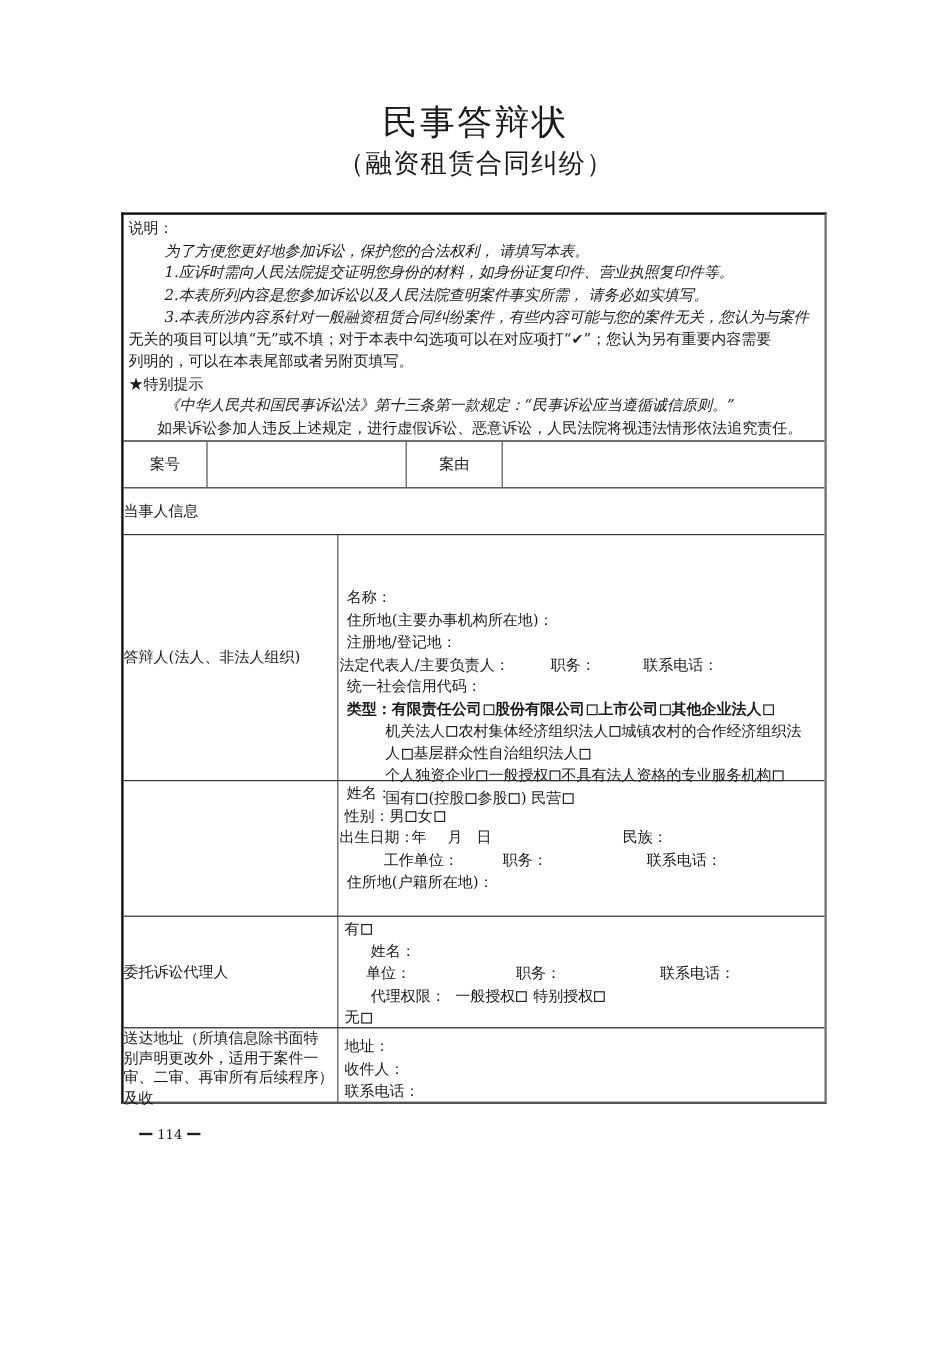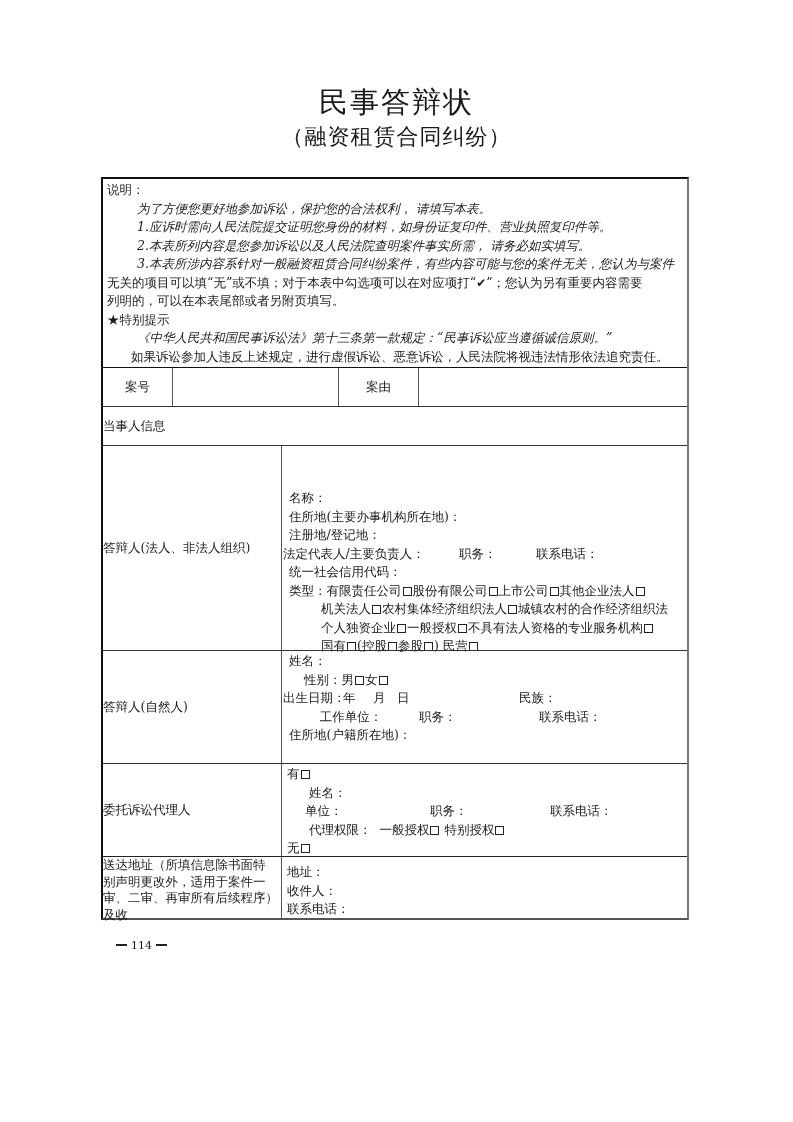--- a/index.html
+++ b/index.html
@@ -88,43 +88,45 @@
     <div class="cell vcenter txt" style="left:0; width:178px; height:205px;">答辩人(法人、非法人组织)</div>
     <div class="vline" style="left:178px; top:0; height:205px;"></div>
     <div class="cell txt" style="left:180px; top:2px; right:4px;margin-top:41px;">
       <span class="field ind3" style="padding-left:6px;">名称：</span>
       <span class="field" style="padding-left:6px;">住所地(主要办事机构所在地)：</span>
       <span class="field" style="padding-left:6px;">注册地/登记地：</span>
       <span class="field">
         <span class="tab" style="width:176px;">法定代表人/主要负责人：</span><span class="tab" style="width:77px;">职务：</span><span class="tab">联系电话：</span>
       </span>
       <span class="field" style="padding-left:6px;">统一社会信用代码：</span>
-      <span class="field" style="padding-left:6px;">
+      <span class="field" style="padding-left:6px;font-weight:bold;">
         <span>类型：</span><span>有限责任公司</span><span class="cb"></span><span>股份有限公司</span><span class="cb"></span><span>上市公司</span><span class="cb"></span><span>其他企业法人</span><span class="cb"></span>
       </span>
       <span class="field" style="padding-left:38px;">
         <span>机关法人</span><span class="cb"></span><span>农村集体经济组织法人</span><span class="cb"></span><span>城镇农村的合作经济组织法</span>
+      </span>
+      <span class="field" style="padding-left:38px;">
+        <span>人</span><span class="cb"></span><span>基层群众性自治组织法人</span><span class="cb"></span>
       </span>
       <span class="field" style="padding-left:38px;">
         <span>个人独资企业</span><span class="cb"></span><span>一般授权</span><span class="cb"></span><span>不具有法人资格的专业服务机构</span><span class="cb"></span>
       </span>
       <span class="field" style="padding-left:38px;">
         <span>国有</span><span class="cb"></span><span>(控股</span><span class="cb"></span><span>参股</span><span class="cb"></span><span>)</span> <span>民营</span><span class="cb"></span>
       </span>
     </div>
   </div>
 
   <div class="hline" style="top:471px;"></div>
 
   <div class="row" style="top:472px; height:113px;">
-    <div class="cell vcenter txt" style="left:0; width:178px; height:113px;">答辩人(自然人)</div>
     <div class="vline" style="left:178px; top:0; height:113px;"></div>
     <div class="cell txt" style="left:180px; top:1px; right:4px;">
       <span class="field" style="padding-left:6px;">姓名：</span>
-      <span class="field" style="padding-left:21px;">
+      <span class="field" style="padding-left:4px;">
         <span>性别：</span><span>男</span><span class="cb"></span><span>女</span><span class="cb"></span>
       </span>
       <span class="field">
         <span class="tab" style="width:60px;">出生日期：</span><span class="tab" style="width:30px;">年</span><span class="tab" style="width:24px;">月</span><span class="tab" style="width:122px;">日</span><span class="tab">民族：</span>
       </span>
       <span class="field">
         <span class="tab" style="width:136px;text-align:center;">工作单位：</span><span class="tab" style="width:120px;">职务：</span><span class="tab">联系电话：</span>
       </span>
       <span class="field" style="padding-left:6px;">住所地(户籍所在地)：</span>
     </div>

